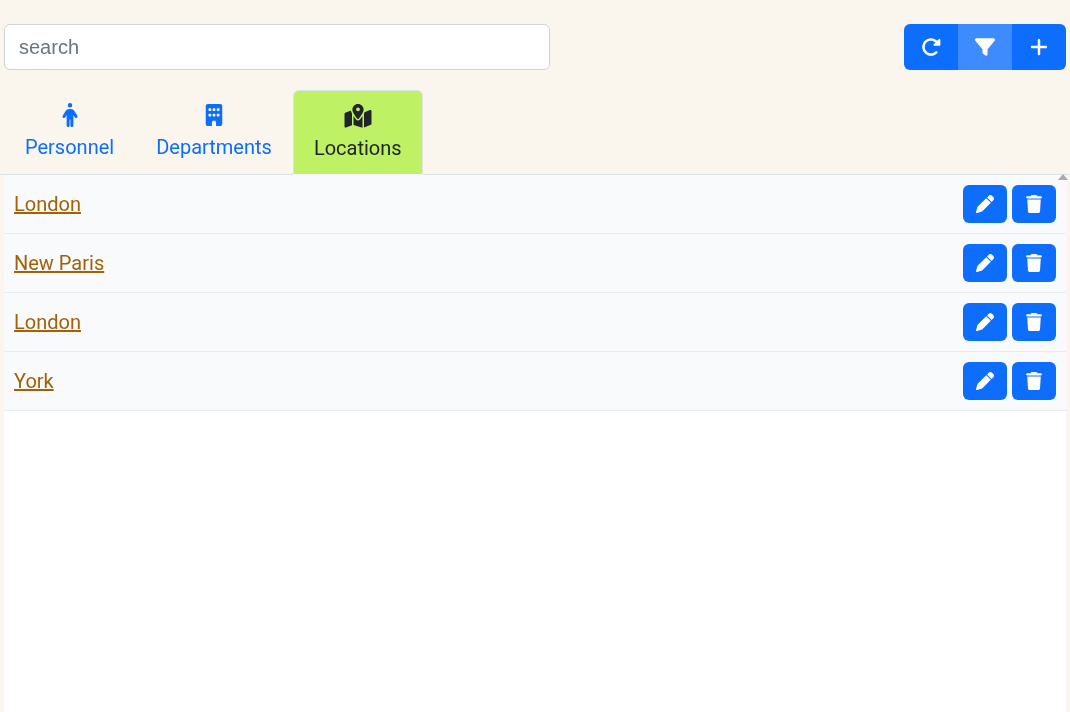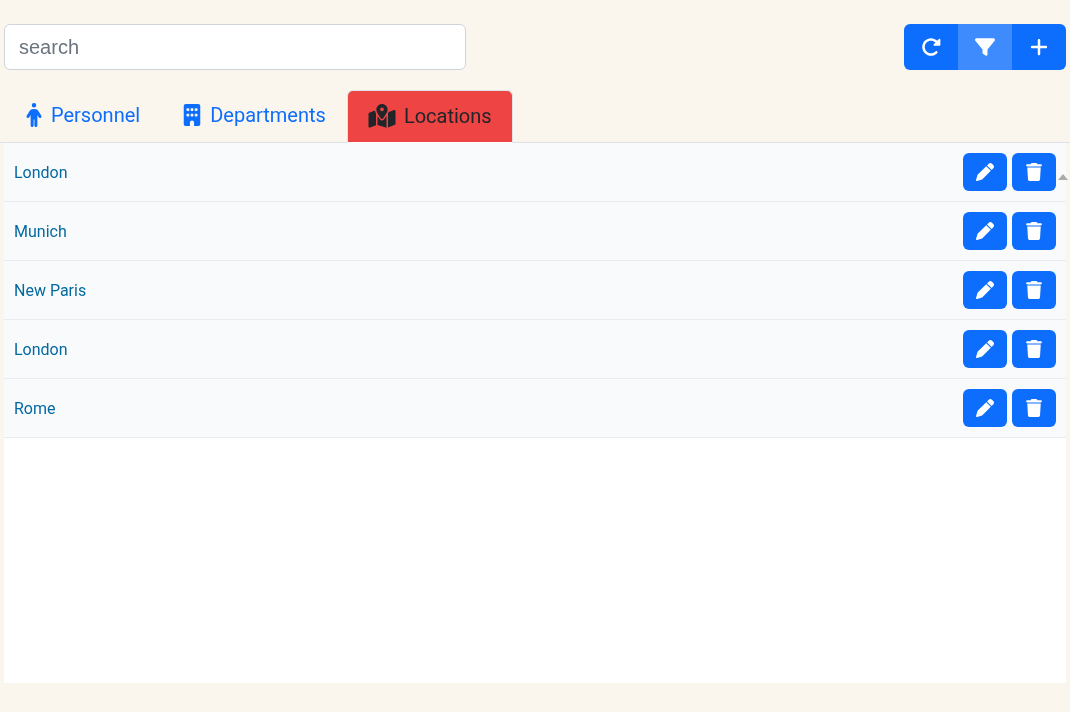--- a/index.html
+++ b/index.html
@@ -14,21 +14,21 @@
     height: 712px;
     overflow: hidden;
   }
   .top-bar {
     display: flex;
     justify-content: space-between;
     align-items: flex-start;
     padding: 24px 4px 0 4px;
   }
   .search-input {
-    width: 462px;
+    width: 546px;
     height: 46px;
     border: 1px solid #ced4da;
     border-radius: 6px;
     padding: 12px 14px;
     font-size: 20px;
     color: #212529;
     background: #fff;
   }
   .search-input::placeholder {
     color: #6c757d;
@@ -52,36 +52,36 @@
   .toolbar-btn:nth-child(2) {
     background: #3d8bfd;
   }
   .tabs {
     display: flex;
     padding: 20px 0 0 4px;
     border-bottom: 1px solid #dee2e6;
   }
   .tab {
     display: flex;
-    flex-direction: row;
-    align-items: flex-end;
+    flex-direction: column;
+    align-items: center;
     justify-content: center;
     gap: 8px;
     padding: 12px 20px 14px 20px;
     cursor: pointer;
     color: #0d6efd;
     font-size: 20px;
     border: 1px solid transparent;
     border-top-left-radius: 6px;
     border-top-right-radius: 6px;
     position: relative;
   }
   .tab.active {
     color: #212529;
-    background: #ef4444;
+    background: #bef264;
     border-color: #dee2e6 #dee2e6 #fff;
     margin-bottom: -1px;
   }
   .tab-icon-wrap {
     height: 24px;
     display: flex;
     align-items: center;
     justify-content: center;
   }
   .content-area {
@@ -92,22 +92,23 @@
   }
   .list-row {
     display: flex;
     justify-content: space-between;
     align-items: center;
     padding: 10px 10px 10px 10px;
     background: #f9fafb;
     border-bottom: 1px solid #e9ecef;
   }
   .list-row-label {
-    font-size: 16px;
-    color: #0369a1;
+    font-size: 20px;
+    color: #a16207;
+    text-decoration: underline;
   }
   .row-actions {
     display: flex;
     gap: 5px;
   }
   .action-btn {
     width: 44px;
     height: 38px;
     border: none;
     border-radius: 6px;
@@ -202,39 +203,20 @@
         <button class="action-btn">
           <span>
             <svg width="16" height="18" viewBox="0 0 448 512" fill="currentColor">
               <path d="M135.2 17.7L128 32H32C14.3 32 0 46.3 0 64S14.3 96 32 96H416c17.7 0 32-14.3 32-32s-14.3-32-32-32H320l-7.2-14.3C307.4 6.8 296.3 0 284.2 0H163.8c-12.1 0-23.2 6.8-28.6 17.7zM416 128H32L53.2 467c1.6 25.3 22.6 45 47.9 45H346.9c25.3 0 46.3-19.7 47.9-45L416 128z"></path>
             </svg>
           </span>
         </button>
       </div>
     </div>
     <div class="list-row">
-      <div class="list-row-label">Munich</div>
-      <div class="row-actions">
-        <button class="action-btn">
-          <span>
-            <svg width="18" height="18" viewBox="0 0 512 512" fill="currentColor">
-              <path d="M362.7 19.3L314.3 67.7 444.3 197.7l48.4-48.4c25-25 25-65.5 0-90.5L453.3 19.3c-25-25-65.5-25-90.5 0zm-71 71L58.6 323.5c-10.4 10.4-18 23.3-22.2 37.4L1 481.2C-1.5 489.7 .8 498.8 7 505s15.3 8.5 23.7 6.1l120.3-35.4c14.1-4.2 27-11.8 37.4-22.2L421.7 220.3 291.7 90.3z"></path>
-            </svg>
-          </span>
-        </button>
-        <button class="action-btn">
-          <span>
-            <svg width="16" height="18" viewBox="0 0 448 512" fill="currentColor">
-              <path d="M135.2 17.7L128 32H32C14.3 32 0 46.3 0 64S14.3 96 32 96H416c17.7 0 32-14.3 32-32s-14.3-32-32-32H320l-7.2-14.3C307.4 6.8 296.3 0 284.2 0H163.8c-12.1 0-23.2 6.8-28.6 17.7zM416 128H32L53.2 467c1.6 25.3 22.6 45 47.9 45H346.9c25.3 0 46.3-19.7 47.9-45L416 128z"></path>
-            </svg>
-          </span>
-        </button>
-      </div>
-    </div>
-    <div class="list-row">
       <div class="list-row-label">New Paris</div>
       <div class="row-actions">
         <button class="action-btn">
           <span>
             <svg width="18" height="18" viewBox="0 0 512 512" fill="currentColor">
               <path d="M362.7 19.3L314.3 67.7 444.3 197.7l48.4-48.4c25-25 25-65.5 0-90.5L453.3 19.3c-25-25-65.5-25-90.5 0zm-71 71L58.6 323.5c-10.4 10.4-18 23.3-22.2 37.4L1 481.2C-1.5 489.7 .8 498.8 7 505s15.3 8.5 23.7 6.1l120.3-35.4c14.1-4.2 27-11.8 37.4-22.2L421.7 220.3 291.7 90.3z"></path>
             </svg>
           </span>
         </button>
         <button class="action-btn">
@@ -259,21 +241,21 @@
         <button class="action-btn">
           <span>
             <svg width="16" height="18" viewBox="0 0 448 512" fill="currentColor">
               <path d="M135.2 17.7L128 32H32C14.3 32 0 46.3 0 64S14.3 96 32 96H416c17.7 0 32-14.3 32-32s-14.3-32-32-32H320l-7.2-14.3C307.4 6.8 296.3 0 284.2 0H163.8c-12.1 0-23.2 6.8-28.6 17.7zM416 128H32L53.2 467c1.6 25.3 22.6 45 47.9 45H346.9c25.3 0 46.3-19.7 47.9-45L416 128z"></path>
             </svg>
           </span>
         </button>
       </div>
     </div>
     <div class="list-row">
-      <div class="list-row-label">Rome</div>
+      <div class="list-row-label">York</div>
       <div class="row-actions">
         <button class="action-btn">
           <span>
             <svg width="18" height="18" viewBox="0 0 512 512" fill="currentColor">
               <path d="M362.7 19.3L314.3 67.7 444.3 197.7l48.4-48.4c25-25 25-65.5 0-90.5L453.3 19.3c-25-25-65.5-25-90.5 0zm-71 71L58.6 323.5c-10.4 10.4-18 23.3-22.2 37.4L1 481.2C-1.5 489.7 .8 498.8 7 505s15.3 8.5 23.7 6.1l120.3-35.4c14.1-4.2 27-11.8 37.4-22.2L421.7 220.3 291.7 90.3z"></path>
             </svg>
           </span>
         </button>
         <button class="action-btn">
           <span>

